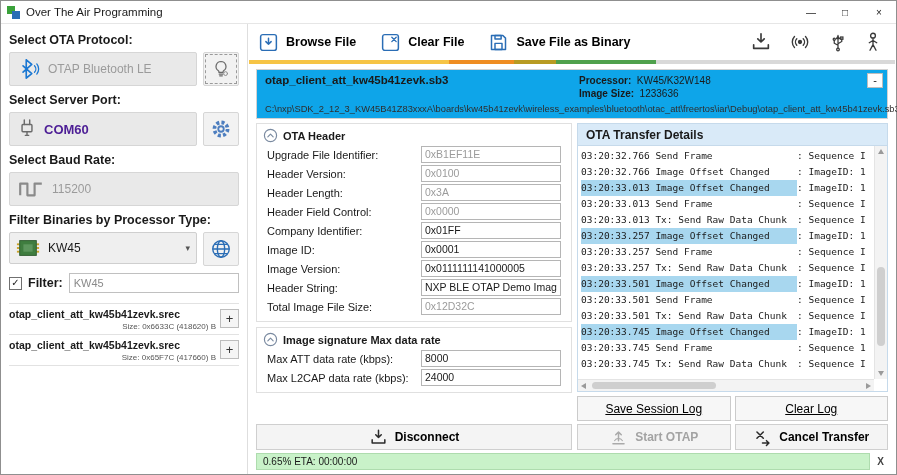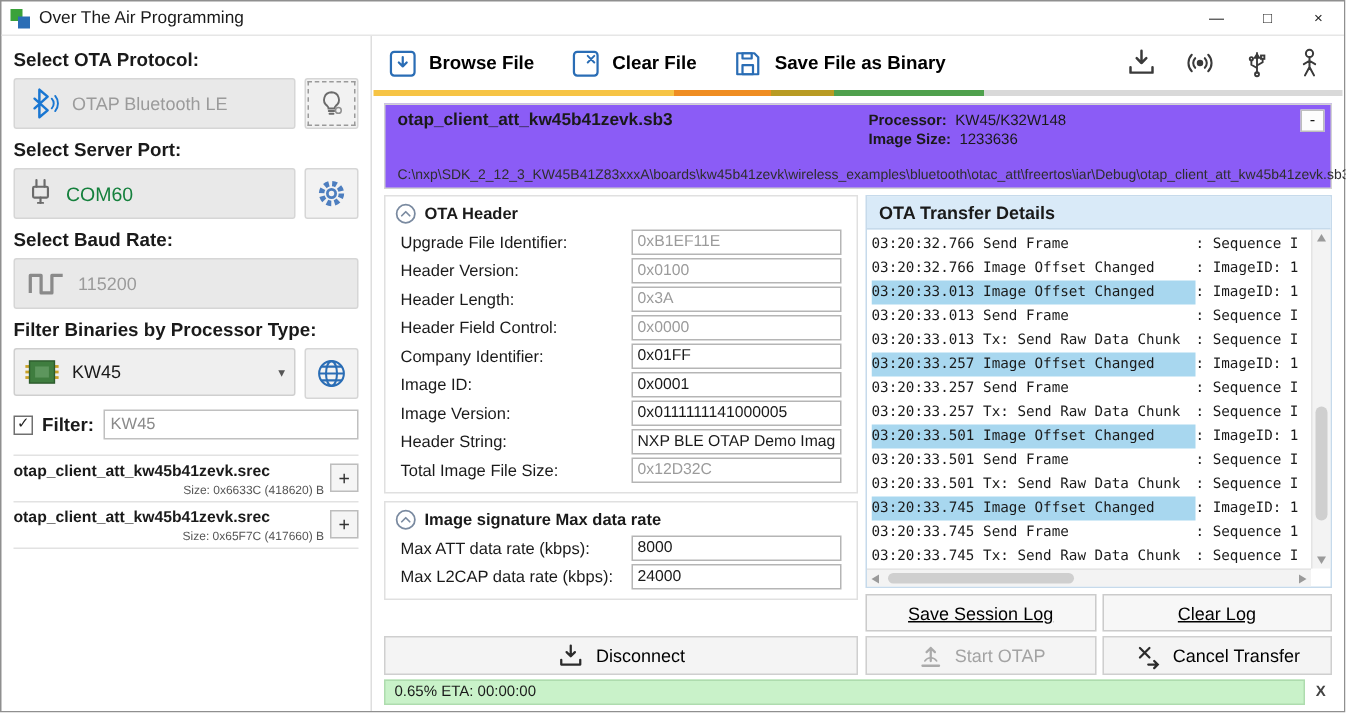--- a/index.html
+++ b/index.html
@@ -15,21 +15,21 @@
   .win-controls{margin-left:auto;display:flex;height:100%;}
   .win-btn{width:34px;display:flex;align-items:center;justify-content:center;font-size:10px;color:#222;}
   
   .body{flex:1;display:flex;min-height:0;}
   .sidebar{width:247px;flex:none;border-right:1px solid #dedede;padding:5px 8px 4px 8px;}
   .sb-label{font-weight:bold;font-size:12.5px;margin:4px 0 5px 0;}
   .sb-row{display:flex;gap:6px;margin-bottom:7px;align-items:flex-start;}
   .sb-bigbtn{flex:1;height:34px;background:#e9e9e9;border:1px solid #d6d6d6;border-radius:2px;
     display:flex;align-items:center;gap:8px;padding:0 8px;font-size:12px;}
   .sb-bigbtn .btxt{color:#9b9b9b;}
-  .sb-bigbtn .teal{color:#15803d;font-weight:normal;font-size:13px;}
+  .sb-bigbtn .teal{color:#4c1d95;font-weight:bold;font-size:13px;}
   .sb-iconbtn{width:36px;height:34px;flex:none;background:#f2f2f2;border:1px solid #d6d6d6;border-radius:2px;
     display:flex;align-items:center;justify-content:center;}
   .dashed{outline:1px dashed #9a9a9a;outline-offset:-3px;}
   .dropdown{flex:1;height:32px;background:#efefef;border:1px solid #cfcfcf;border-radius:2px;
     display:flex;align-items:center;gap:8px;padding:0 6px;font-size:12px;}
   .dd-arrow{margin-left:auto;font-size:9px;color:#555;}
   .cb-row{display:flex;align-items:center;gap:6px;margin:6px 0 10px 0;}
   .checkbox{width:13px;height:13px;border:1px solid #707070;background:#fff;display:flex;
     align-items:center;justify-content:center;font-size:10px;line-height:1;color:#222;flex:none;}
   .cb-label{font-weight:bold;font-size:12.5px;}
@@ -42,42 +42,42 @@
   .file-size{font-size:8px;color:#555;text-align:right;margin-top:2px;}
   .plus-btn{width:19px;height:19px;flex:none;border:1px solid #bdbdbd;background:#f5f5f5;
     display:flex;align-items:center;justify-content:center;font-size:13px;color:#333;margin-top:1px;}
   
   .main{flex:1;display:flex;flex-direction:column;min-width:0;}
   .toolbar{height:36px;flex:none;display:flex;align-items:center;padding:0 10px;gap:24px;}
   .tool-btn{display:flex;align-items:center;gap:7px;font-weight:bold;font-size:12.5px;background:none;border:none;}
   .toolbar-right{margin-left:auto;display:flex;gap:16px;align-items:center;padding-right:4px;}
   .gradient-line{height:4px;flex:none;margin:0 1px;
     background:linear-gradient(to right,#f6c445 0 31%,#ef8d22 31% 41%,#b89b23 41% 47.5%,#4fa14d 47.5% 63%,#d9d9d9 63% 100%);}
-  .fileinfo{flex:none;margin:5px 8px 4px 8px;border:1px solid #d2d2d2;background:#8b5cf6;
-    padding:4px 8px 3px 8px;position:relative;height:57px;}
+  .fileinfo{flex:none;margin:5px 8px 4px 8px;border:1px solid #d2d2d2;background:#0ea5e9;
+    padding:4px 8px 3px 8px;position:relative;height:50px;}
   .fi-name{font-weight:bold;font-size:11.5px;}
   .fi-proc{position:absolute;left:322px;top:4px;font-size:10px;line-height:13px;}
   .fi-proc b{font-weight:bold;}
   .fi-collapse{position:absolute;right:4px;top:3px;width:16px;height:15px;border:1px solid #bdbdbd;
     background:#fdfdfd;display:flex;align-items:center;justify-content:center;font-size:11px;line-height:1;}
   .fi-path{position:absolute;left:8px;bottom:4px;font-size:9.3px;color:#2e2e2e;white-space:nowrap;}
   .content-row{flex:1;display:flex;gap:5px;padding:0 8px;min-height:0;}
   .center-col{width:316px;flex:none;display:flex;flex-direction:column;min-height:0;}
   .right-col{flex:1;display:flex;flex-direction:column;min-width:0;min-height:0;}
   .group-box{border:1px solid #e0e0e0;padding:3px 6px 4px 6px;background:#fff;}
   .group-head{display:flex;align-items:center;gap:5px;font-weight:bold;font-size:11px;margin:1px 0 3px 0;}
   .field-row{display:flex;align-items:center;margin:2px 4px;}
   .field-label{flex:1;font-size:11px;}
   .tbox{width:140px;height:17px;flex:none;border:1px solid #b5b5b5;background:#fff;font-size:10.5px;
     line-height:15px;padding:0 3px;white-space:nowrap;overflow:hidden;}
   .tbox.disabled{color:#9b9b9b;}
   .sig-box{margin-top:5px;}
   .spacer{flex:1;}
   .action-btn{height:26px;background:#f4f4f4;border:1px solid #cfcfcf;display:flex;align-items:center;
-    justify-content:center;gap:7px;font-weight:normal;font-size:12px;}
+    justify-content:center;gap:7px;font-weight:bold;font-size:12px;}
   .disconnect-row{flex:none;margin:3px 0 0 0;}
   
   .transfer-box{flex:1;border:1px solid #c6daeb;display:flex;flex-direction:column;min-height:0;background:#fff;}
   .transfer-title{background:#d9eaf8;border-bottom:1px solid #c6daeb;font-weight:bold;font-size:12px;
     padding:4px 8px 3px 8px;flex:none;}
   .log-wrap{flex:1;position:relative;overflow:hidden;}
   .log-lines{position:absolute;top:2px;left:3px;right:15px;bottom:13px;overflow:hidden;
     font-family:"DejaVu Sans Mono",monospace;font-size:9.5px;line-height:16px;white-space:nowrap;}
   .log-line{display:flex;}
   .log-left{width:216px;flex:none;overflow:hidden;}

